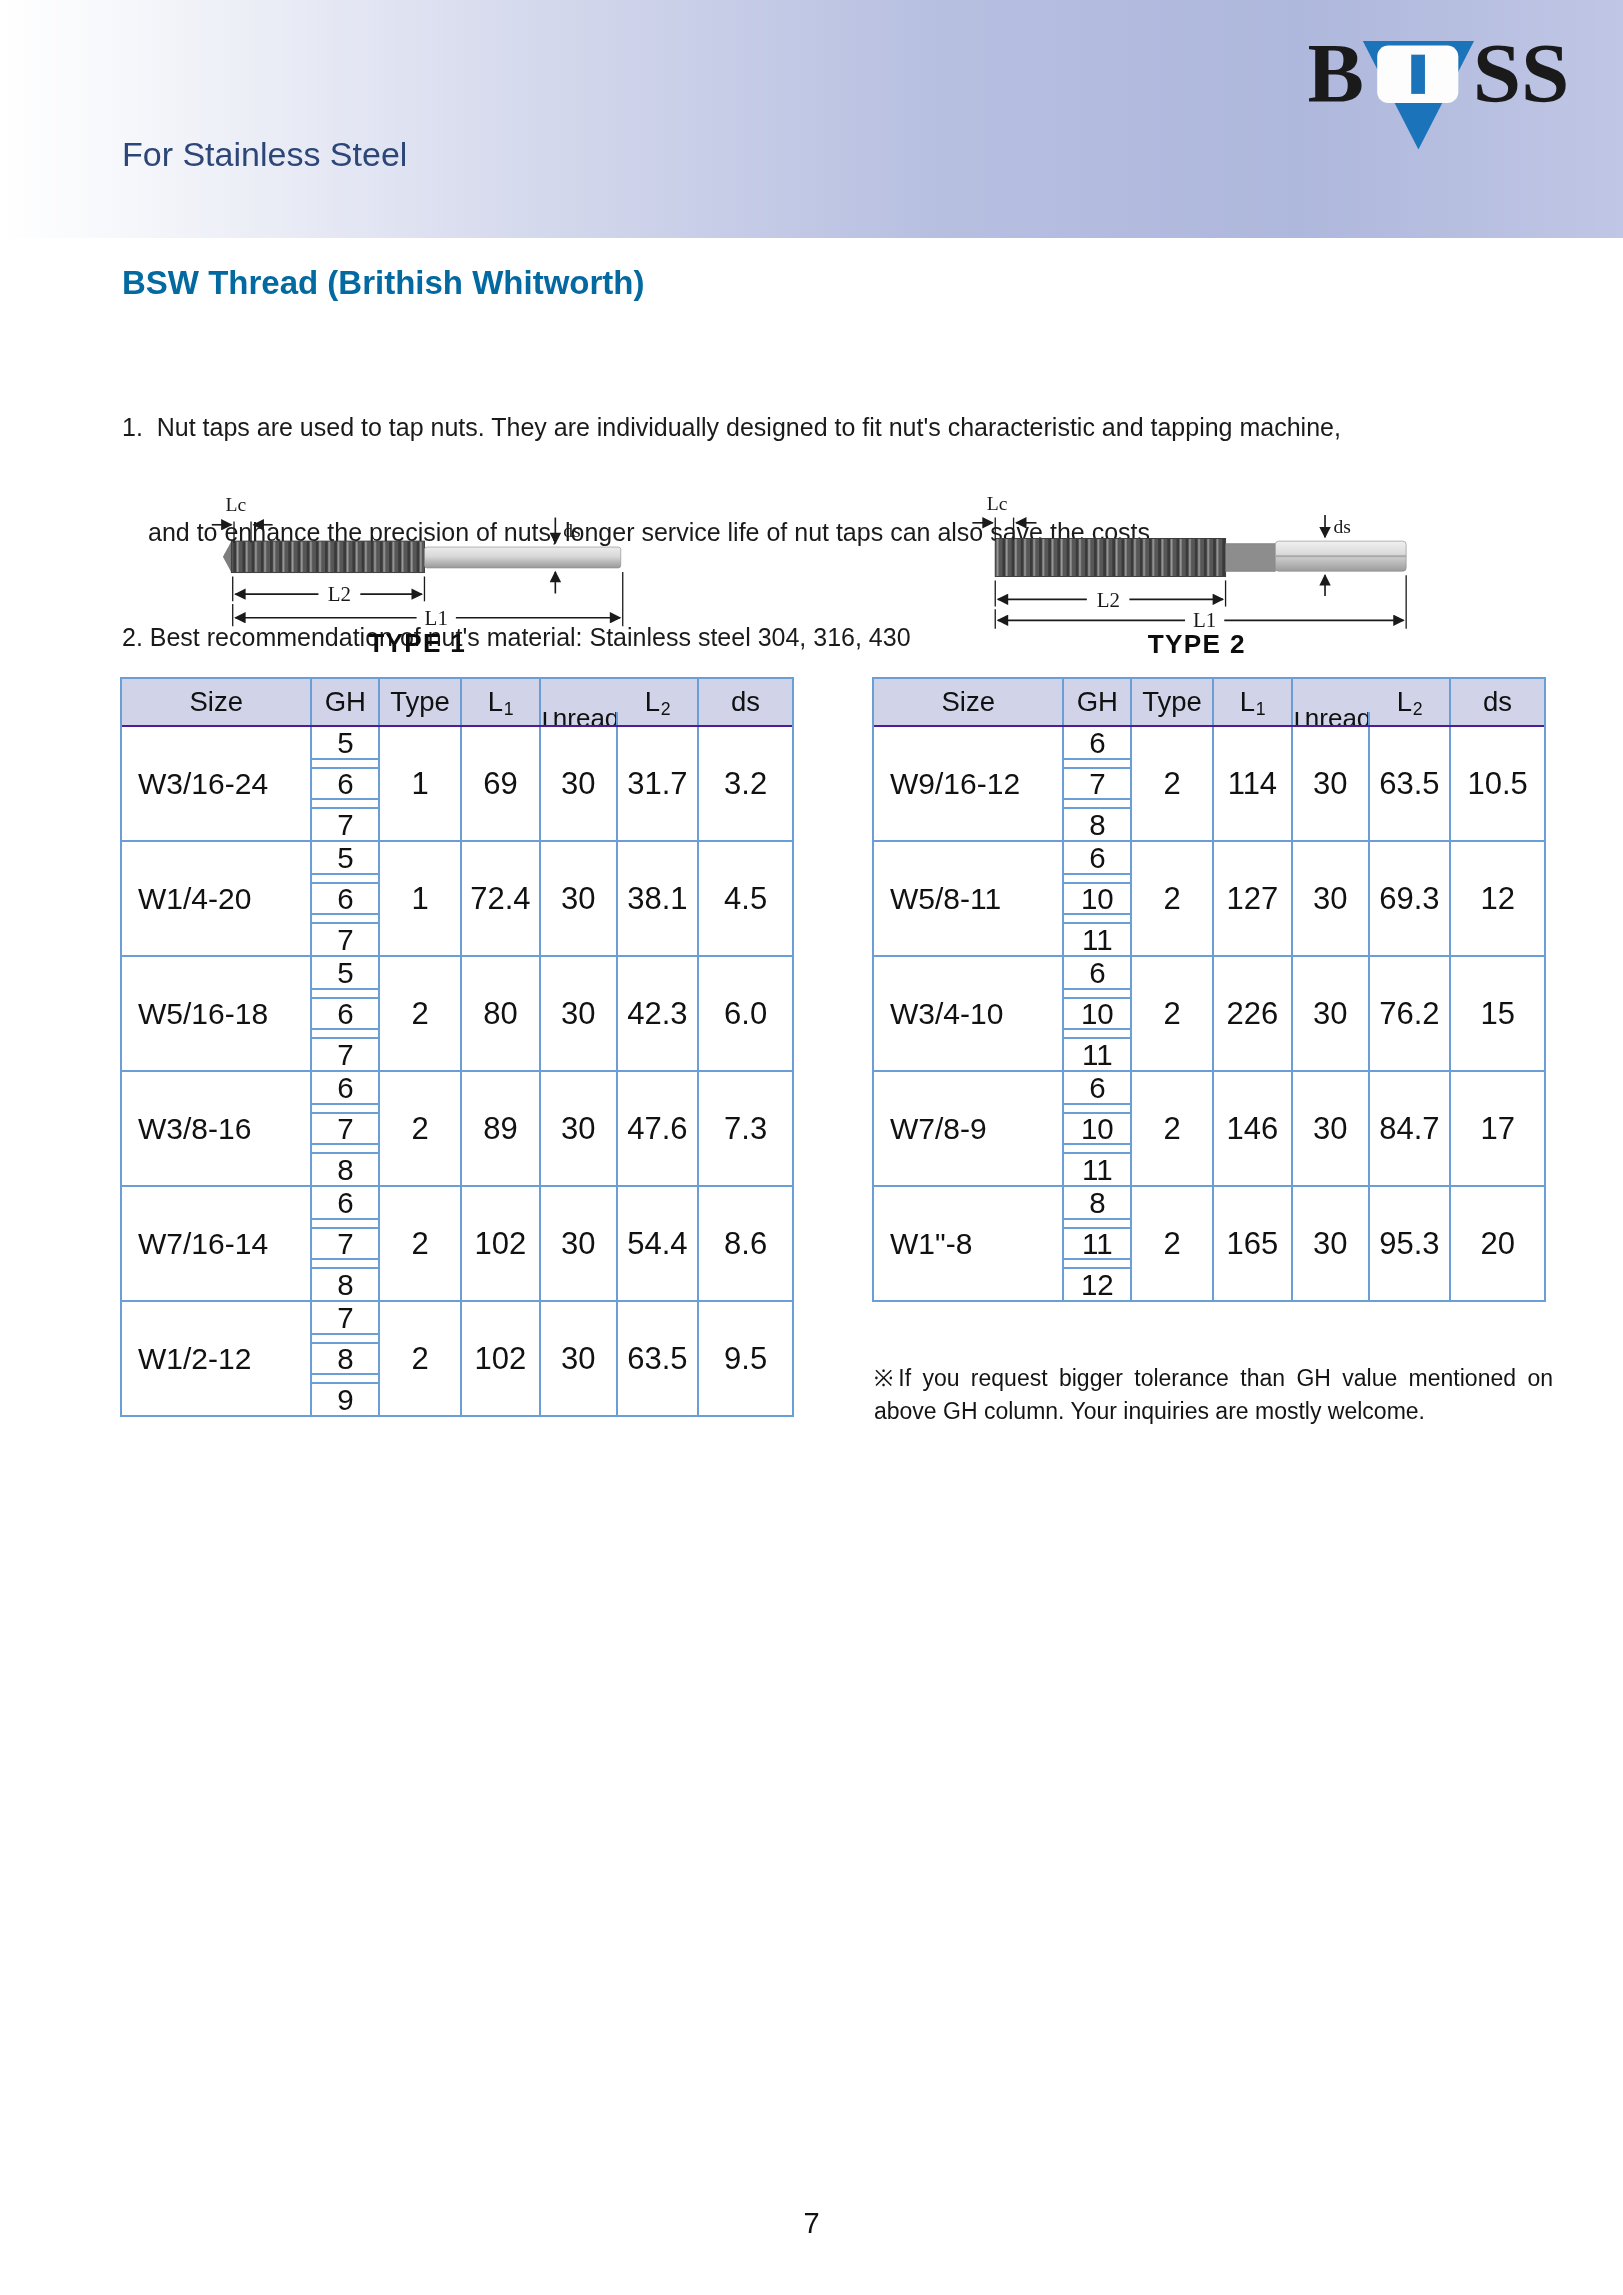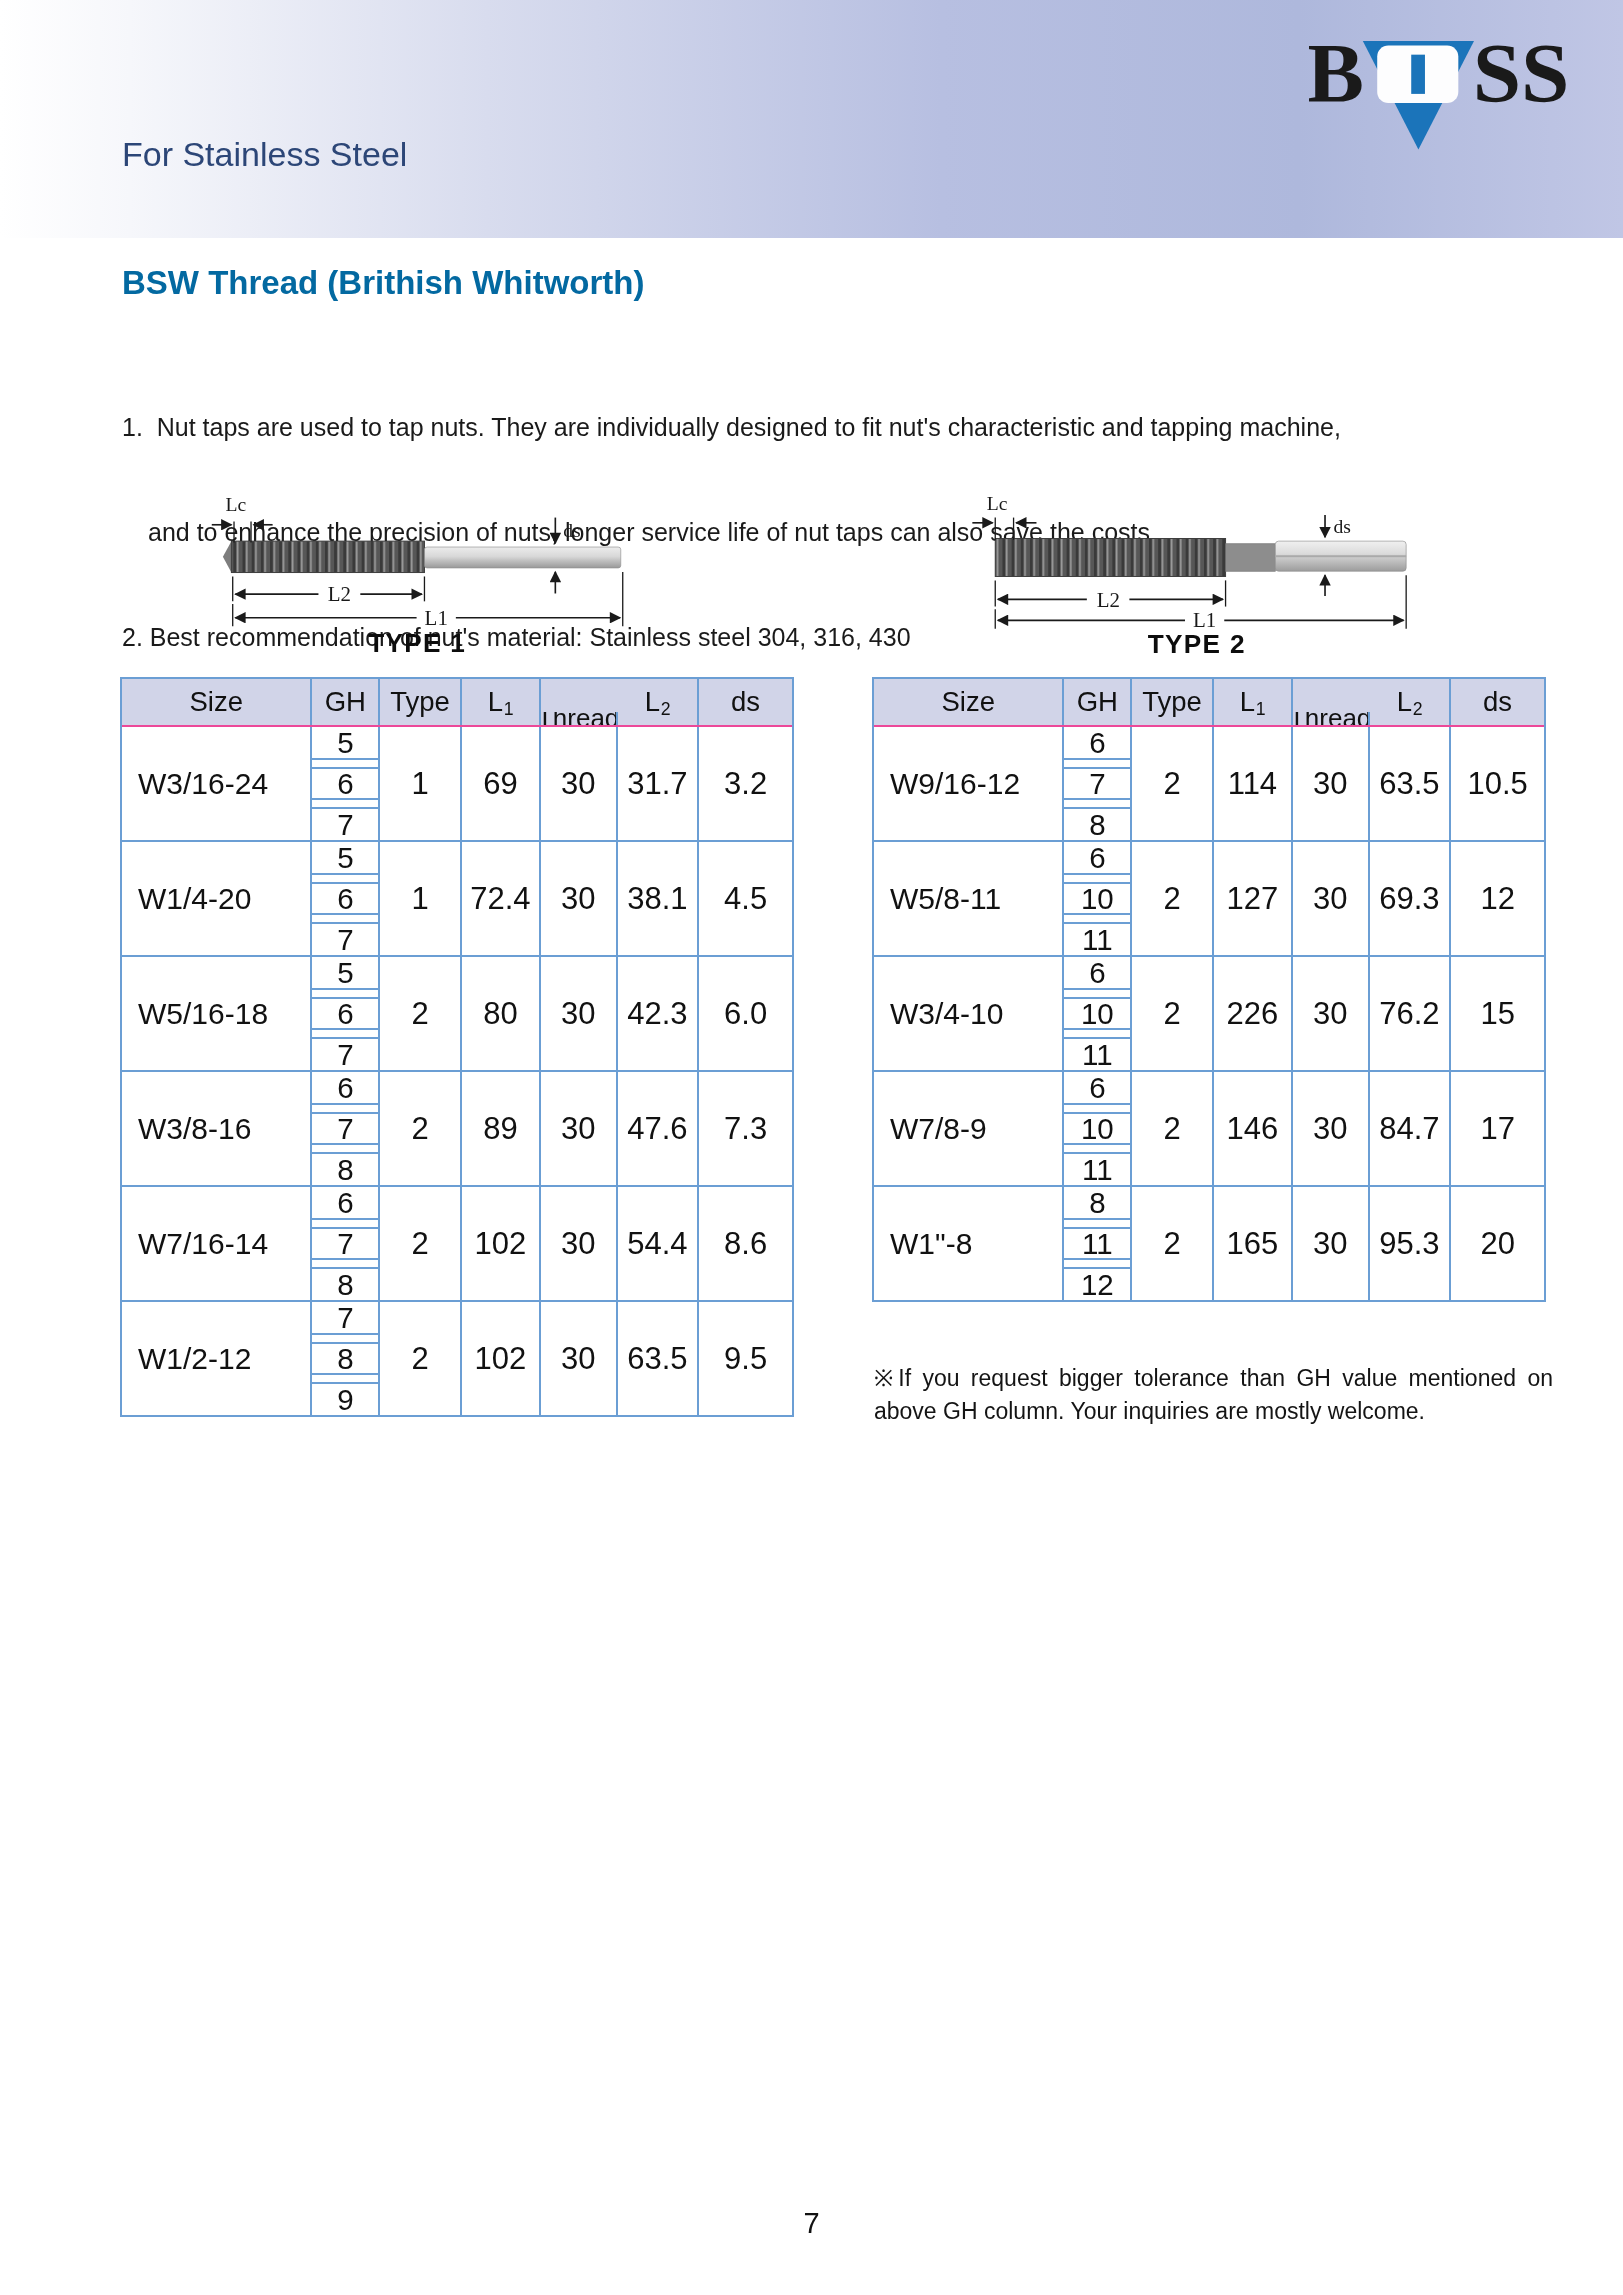--- a/index.html
+++ b/index.html
@@ -35,21 +35,21 @@
   .diagram1{ position:absolute; left:169px; top:477px; }
   .diagram2{ position:absolute; left:920px; top:477px; }
   
   .dtable{
     position:absolute; top:677px; border:2.6px solid #6b9ed4; background:#fff;
     display:flex; flex-direction:column;
   }
   #table-left{ left:120px; width:674px; }
   #table-right{ left:872px; width:674px; }
   .thead-row{
-    display:flex; height:48px; border-bottom:2px solid #ec4899; background:#d1d4e8;
+    display:flex; height:48px; border-bottom:2px solid #4c1d95; background:#d1d4e8;
   }
   .trow{ display:flex; height:115px; border-bottom:2px solid #6b9ed4; }
   .trow:last-child{ border-bottom:none; height:113px; }
   .th,.td{
     border-right:2px solid #6b9ed4; display:flex; align-items:center; justify-content:center;
     color:#111; overflow:hidden;
   }
   .th:last-child,.td:last-child{ border-right:none; }
   .c0{ width:191px; } .c1{ width:68px; } .c2{ width:82px; }
   .c3{ width:79px; } .c4{ width:77px; } .c5{ width:82px; } .c6{ width:93px; }

